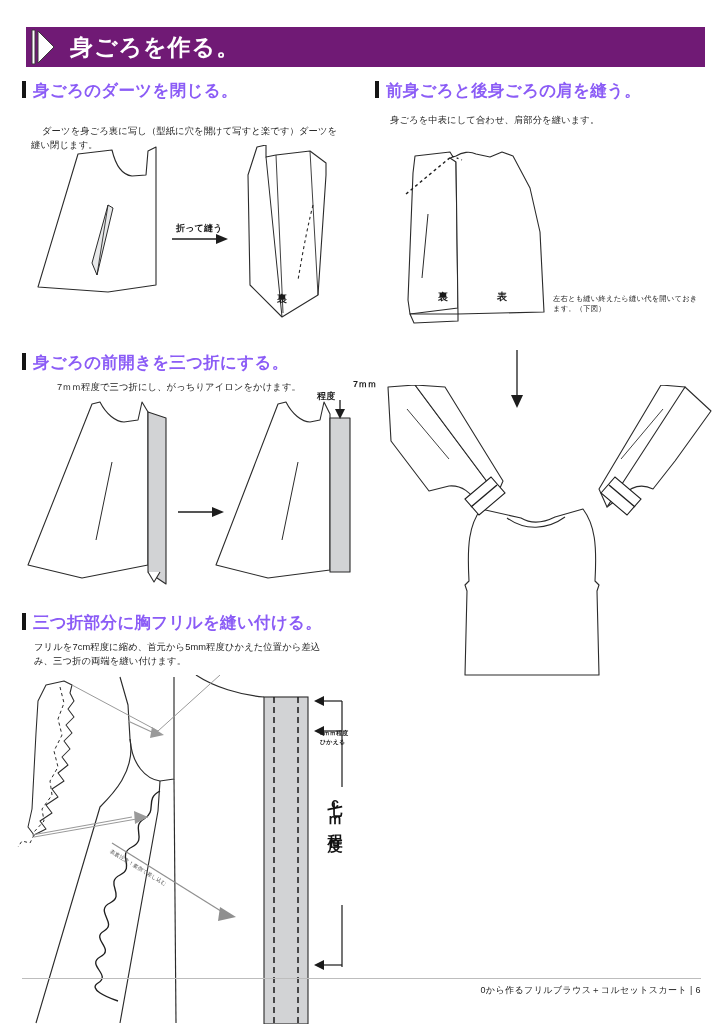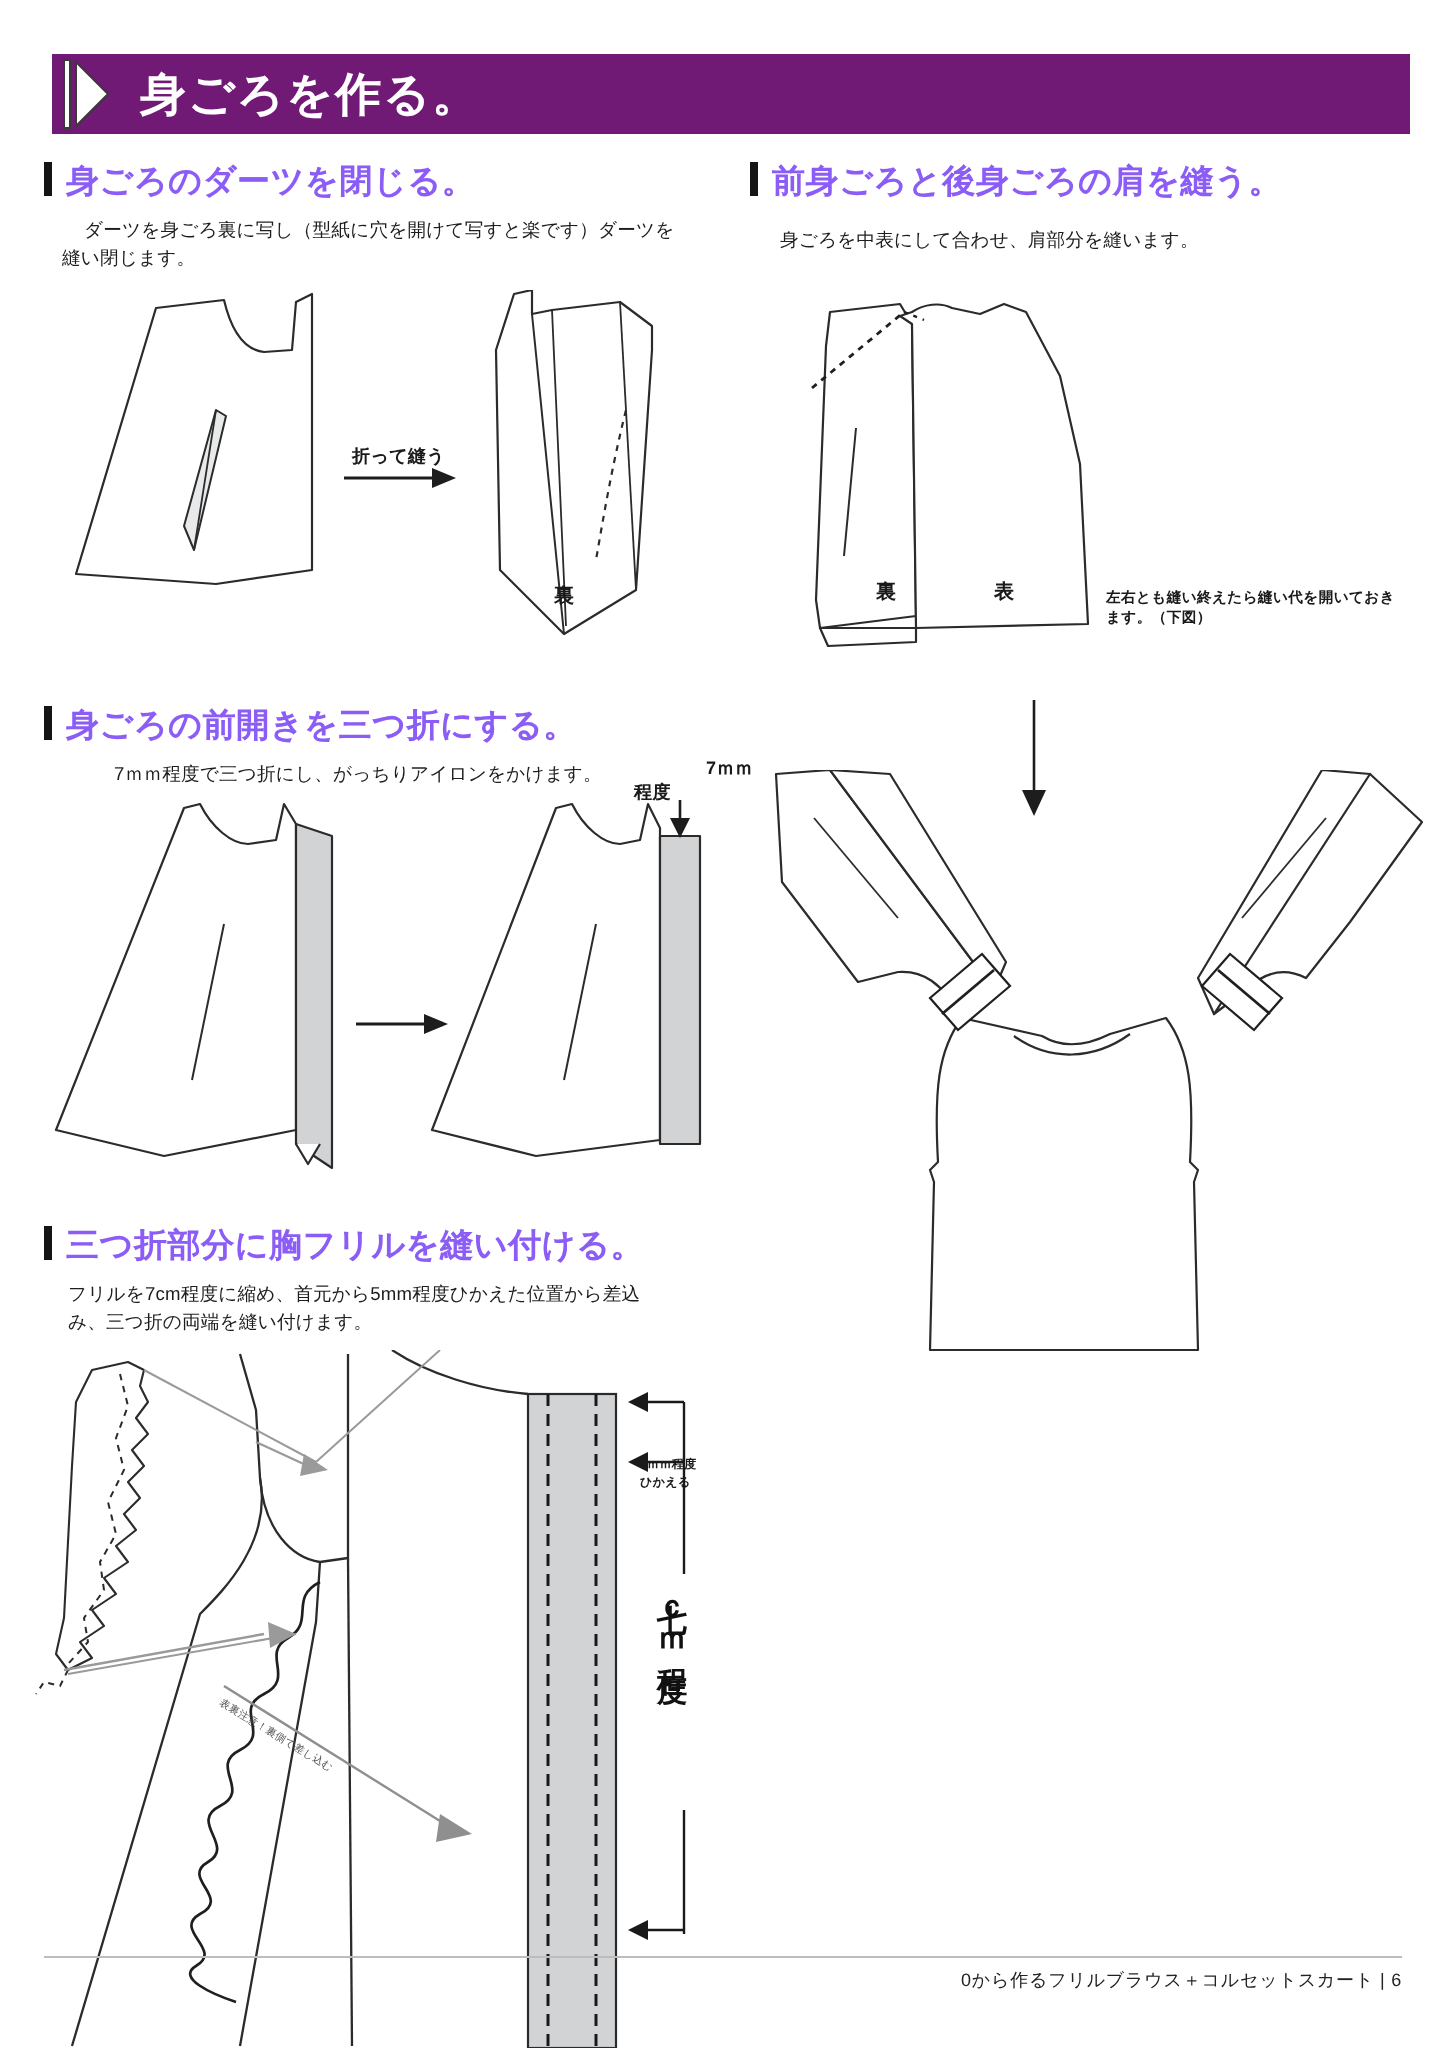--- a/index.html
+++ b/index.html
@@ -81,21 +81,21 @@
   
   .lbl {
     position: absolute;
     font-size: 9px;
     line-height: 12px;
     color: #1a1a1a;
     white-space: nowrap;
     letter-spacing: 0.2px;
   }
   .lbl.b { font-weight: bold; }
-  .lbl.tiny { font-size: 7.3px; line-height: 10px; font-weight: bold; }
+  .lbl.tiny { font-size: 7.3px; line-height: 10px; }
   .lbl.mini { font-size: 6px; line-height: 8px; }
   .lbl.face { font-size: 10px; }
 
   .vlabel {
     position: absolute;
     font-size: 15px;
     font-weight: bold;
     line-height: 17px;
     letter-spacing: 1px;
     writing-mode: vertical-rl;
@@ -144,21 +144,21 @@
     <svg class="banner-arrow" viewBox="0 0 34 40">
       <path d="M6 3 L6 37 L9 37 L9 3 Z" fill="#ffffff" stroke="#3a3a3a" stroke-width="1"></path>
       <path d="M12 4 L28 20 L12 36 Z" fill="#ffffff" stroke="#3a3a3a" stroke-width="1"></path>
     </svg>
     <div class="banner-title">身ごろを作る。</div>
   </div>
 
   <div class="sec-head" style="left:22px; top:80px;">
     <span class="bar"></span><span>身ごろのダーツを閉じる。</span>
   </div>
-  <div class="sec-body indent" style="left:31px; top:108px; width:310px;">ダーツを身ごろ裏に写し（型紙に穴を開けて写すと楽です）ダーツを縫い閉じます。</div>
+  <div class="sec-body indent" style="left:31px; top:124px; width:310px;">ダーツを身ごろ裏に写し（型紙に穴を開けて写すと楽です）ダーツを縫い閉じます。</div>
 
   <svg class="art" style="left:20px; top:145px;" width="350" height="190" viewBox="0 0 350 190">
     <g fill="#ffffff" stroke="#2b2b2b" stroke-width="1.1" stroke-linejoin="round">
 
       <path d="M58 9 L92 5 C96 22 103 30 112 31 L126 30 L128 6 L136 2 L136 140 L88 147 L18 142 Z"></path>
 
       <path d="M88 60 L93 63 L77 130 L72 118 Z" fill="#e8e9ea" stroke="#2b2b2b" stroke-width="1"></path>
       <line x1="88" y1="60" x2="77" y2="130" stroke="#2b2b2b" stroke-width="0.9"></line>
 
       <path d="M237 2 L246 0 L246 12 L256 10 L290 6 L306 18 L306 30 L298 150 L262 172 L230 140 L228 30 Z" fill="#ffffff"></path>

